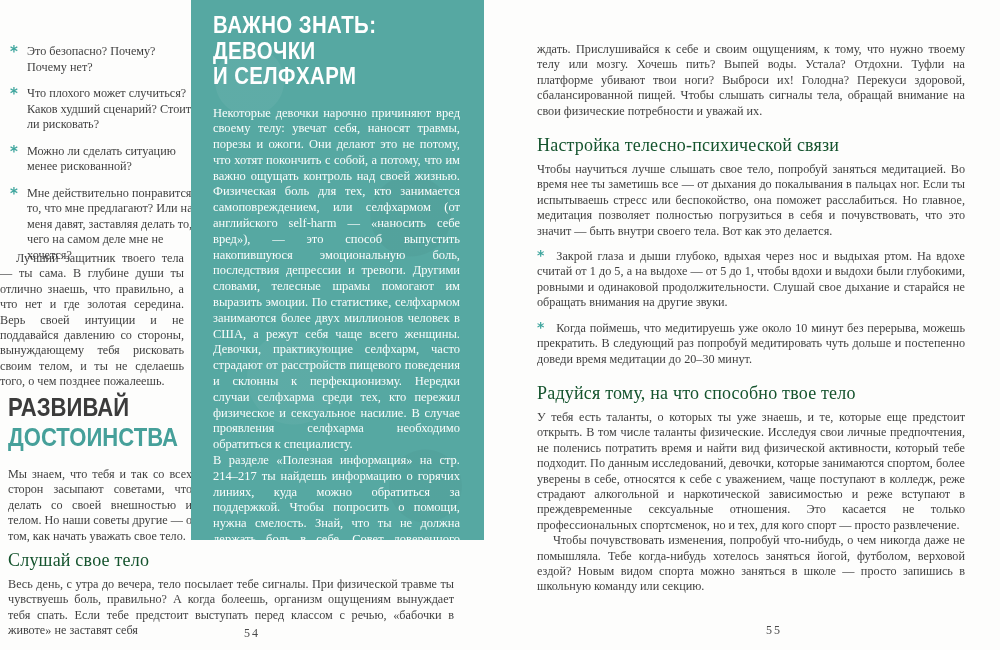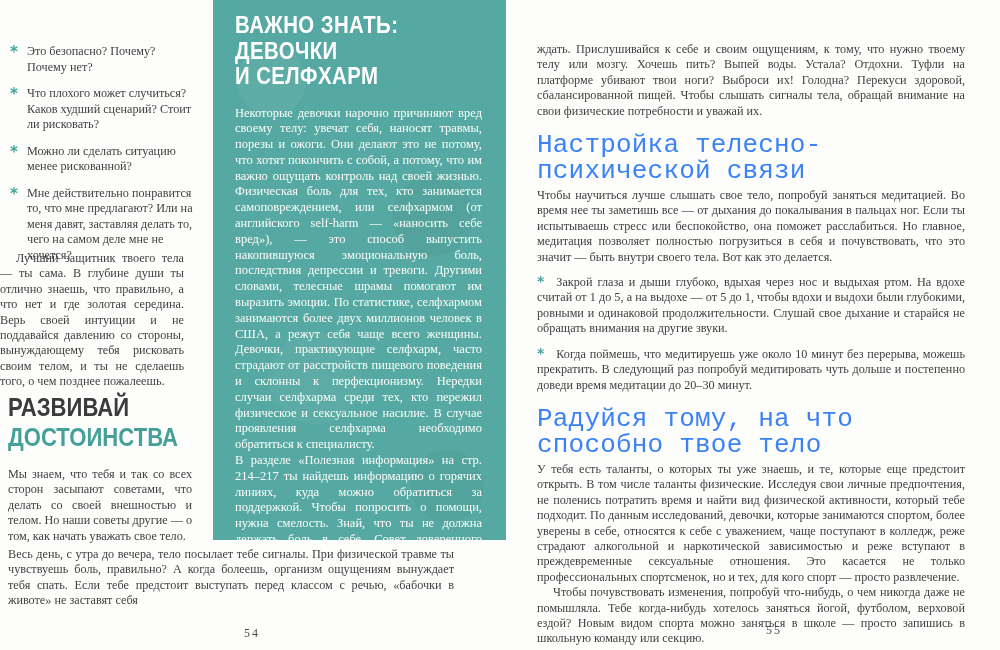--- a/index.html
+++ b/index.html
@@ -8,24 +8,24 @@
     background:#ffffff;
     font-family:"Liberation Serif", serif;
     color:#3f3f3f;
     -webkit-font-smoothing:antialiased;
   }
   .spread{position:relative;width:1000px;height:650px;background:#fdfdfc;overflow:hidden;}
 
   
   .body{font-size:12.2px;line-height:15.4px;text-align:justify;margin:0;}
   .section-h{
-    font-family:Liberation Mono, monospace;
+    font-family:Liberation Serif, serif;
     font-weight:normal;
-    font-size:26px;line-height:26px;
-    color:#3b82f6;margin:0;
+    font-size:18px;line-height:26px;
+    color:#14532d;margin:0;
     letter-spacing:0.2px;
   }
 
   
   .questions{position:absolute;left:10px;top:44px;width:188px;}
   .q{display:flex;margin-bottom:11px;}
   .q .ast{
     flex:0 0 17px;color:#3fa69e;
     font-family:"DejaVu Sans", sans-serif;font-weight:bold;
     font-size:15px;line-height:17px;
@@ -39,21 +39,21 @@
   .h-develop .dark{color:#3b3b3b;}
   .h-develop .teal{color:#46a09a;}
 
   .p-develop{position:absolute;left:8px;top:467px;width:184px;}
 
   .listen{position:absolute;left:8px;top:547px;width:446px;}
   .listen .section-h{margin-bottom:4px;}
 
   
   .callout{
-    position:absolute;left:213px;top:0;width:293px;height:540px;
+    position:absolute;left:191px;top:0;width:293px;height:540px;
     background:#56a8a2;
     box-sizing:border-box;
     padding:12px 24px 0 22px;
     overflow:hidden;
   }
   .callout::after{ 
     content:"";position:absolute;inset:0;pointer-events:none;
     background:
       radial-gradient(circle at 20% 15%, rgba(255,255,255,0.05) 0 34px, rgba(255,255,255,0) 35px),
       radial-gradient(circle at 75% 40%, rgba(0,0,0,0.035) 0 40px, rgba(0,0,0,0) 41px),
@@ -120,20 +120,21 @@
   <p class="body p-intuition">Лучший защитник твоего тела — ты сама. В глубине души ты отлично знаешь, что правильно, а что нет и где золотая середина. Верь своей интуиции и не поддавайся давлению со стороны, вынуждающему тебя рисковать своим телом, и ты не сделаешь того, о чем позднее пожалеешь.</p>
 
   <h1 class="h-develop">
     <span class="cond dark">РАЗВИВАЙ</span>
     <span class="cond teal">ДОСТОИНСТВА</span>
   </h1>
 
   <p class="body p-develop">Мы знаем, что тебя и так со всех сторон засыпают советами, что делать со своей внешностью и телом. Но наши советы другие — о том, как начать уважать свое тело.</p>
 
   <div class="listen">
+    <h2 class="section-h">Слушай свое тело</h2>
     <p class="body">Весь день, с утра до вечера, тело посылает тебе сигналы. При физической травме ты чувствуешь боль, правильно? А когда болеешь, организм ощущениям вынуждает тебя спать. Если тебе предстоит выступать перед классом с речью, «бабочки в животе» не заставят себя</p>
   </div>
 
   <div class="pagenum pn-left">54</div>
 
   <aside class="callout">
     <h1 class="callout-title">
       <span class="line">ВАЖНО ЗНАТЬ:</span>
       <span class="line">ДЕВОЧКИ</span>
       <span class="line">И СЕЛФХАРМ</span>

